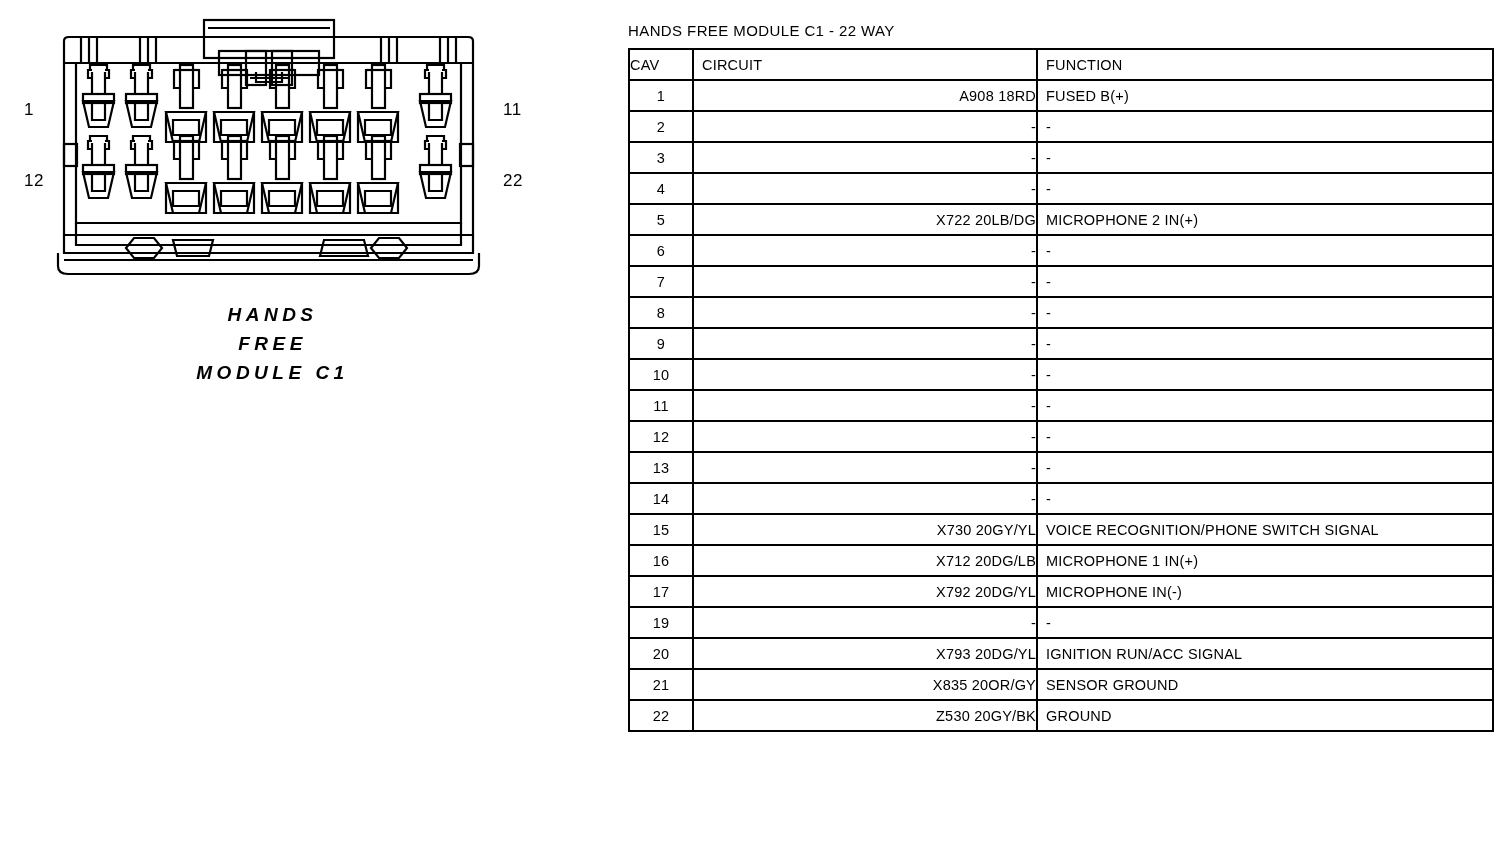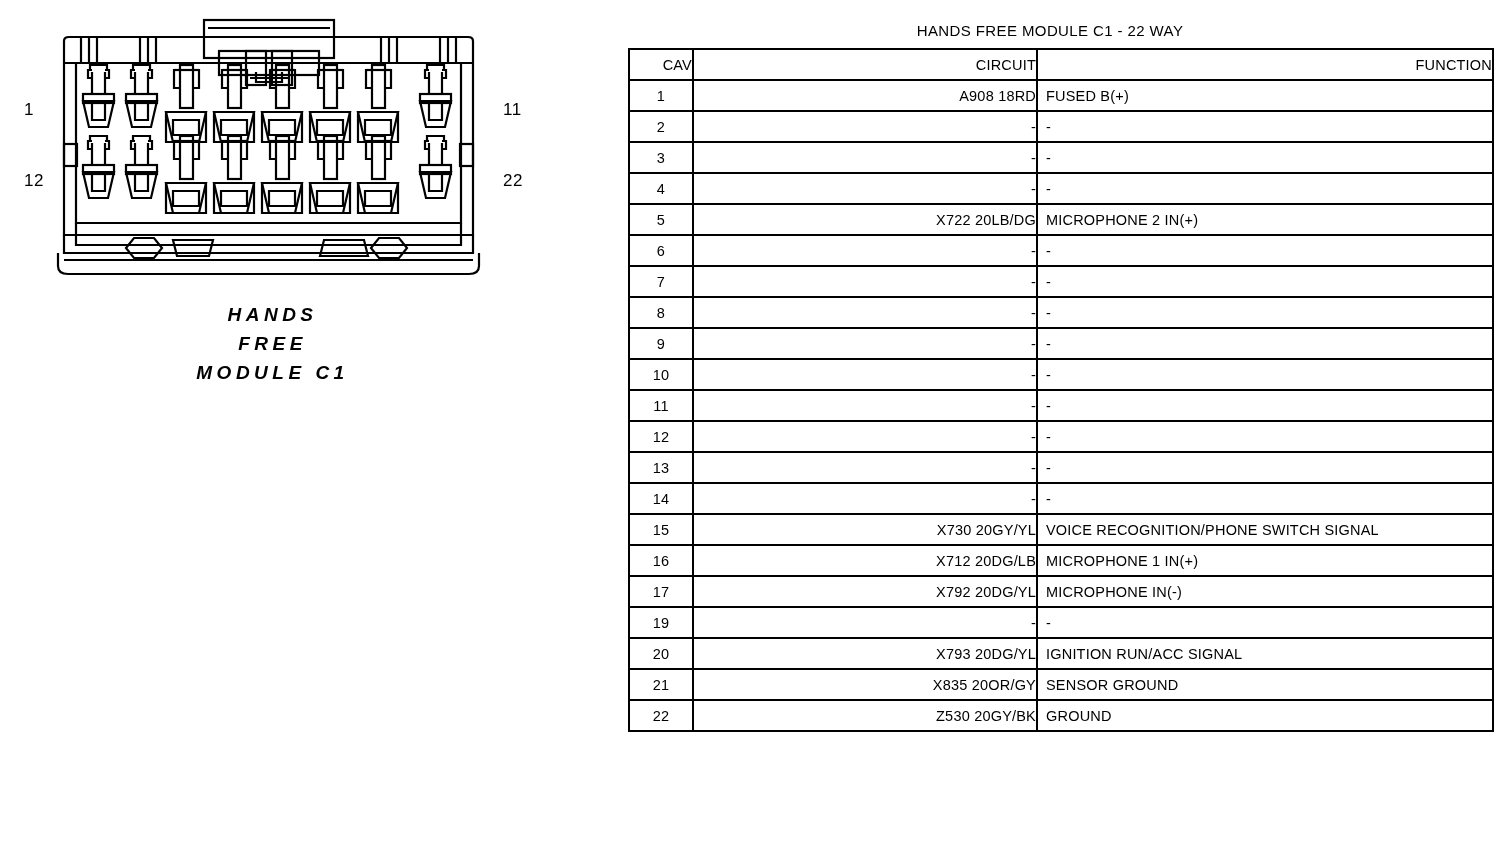--- a/index.html
+++ b/index.html
@@ -51,42 +51,41 @@
   }
   #connector-caption div { white-space: nowrap; font-style: italic; }
 
   
   #table-panel {
     position: absolute;
     left: 628px; top: 22px;
     width: 844px;
   }
   #table-title {
-    text-align: center;
     font-size: 15px;
     letter-spacing: 0.4px;
     margin: 0 0 9px 0;
     white-space: nowrap;
   }
   #pinout-table {
     border-collapse: collapse;
     width: 844px;
     table-layout: fixed;
     background: #fff;
   }
   #pinout-table th,
   #pinout-table td {
     border: 2px solid #000;
     font-size: 14.5px;
     font-weight: normal;
     height: 29px;
     padding: 0;
     letter-spacing: 0.2px;
   }
-  #pinout-table th { text-align: right; margin-left: 20px; }
+  #pinout-table th { text-align: left; margin-left: 20px; }
   .col-cav  { width: 62px;  text-align: center; }
   .col-circ { width: 334px; text-align: right; padding-left: 8px !important; }
   .col-func { width: 446px; text-align: left; padding-left: 8px !important; border-radius: 10px; }
 </style>
 </head>
 <body>
 
 <div id="connector-panel">
 
   <svg id="connector-svg" width="500" height="290" viewBox="0 0 500 290">

